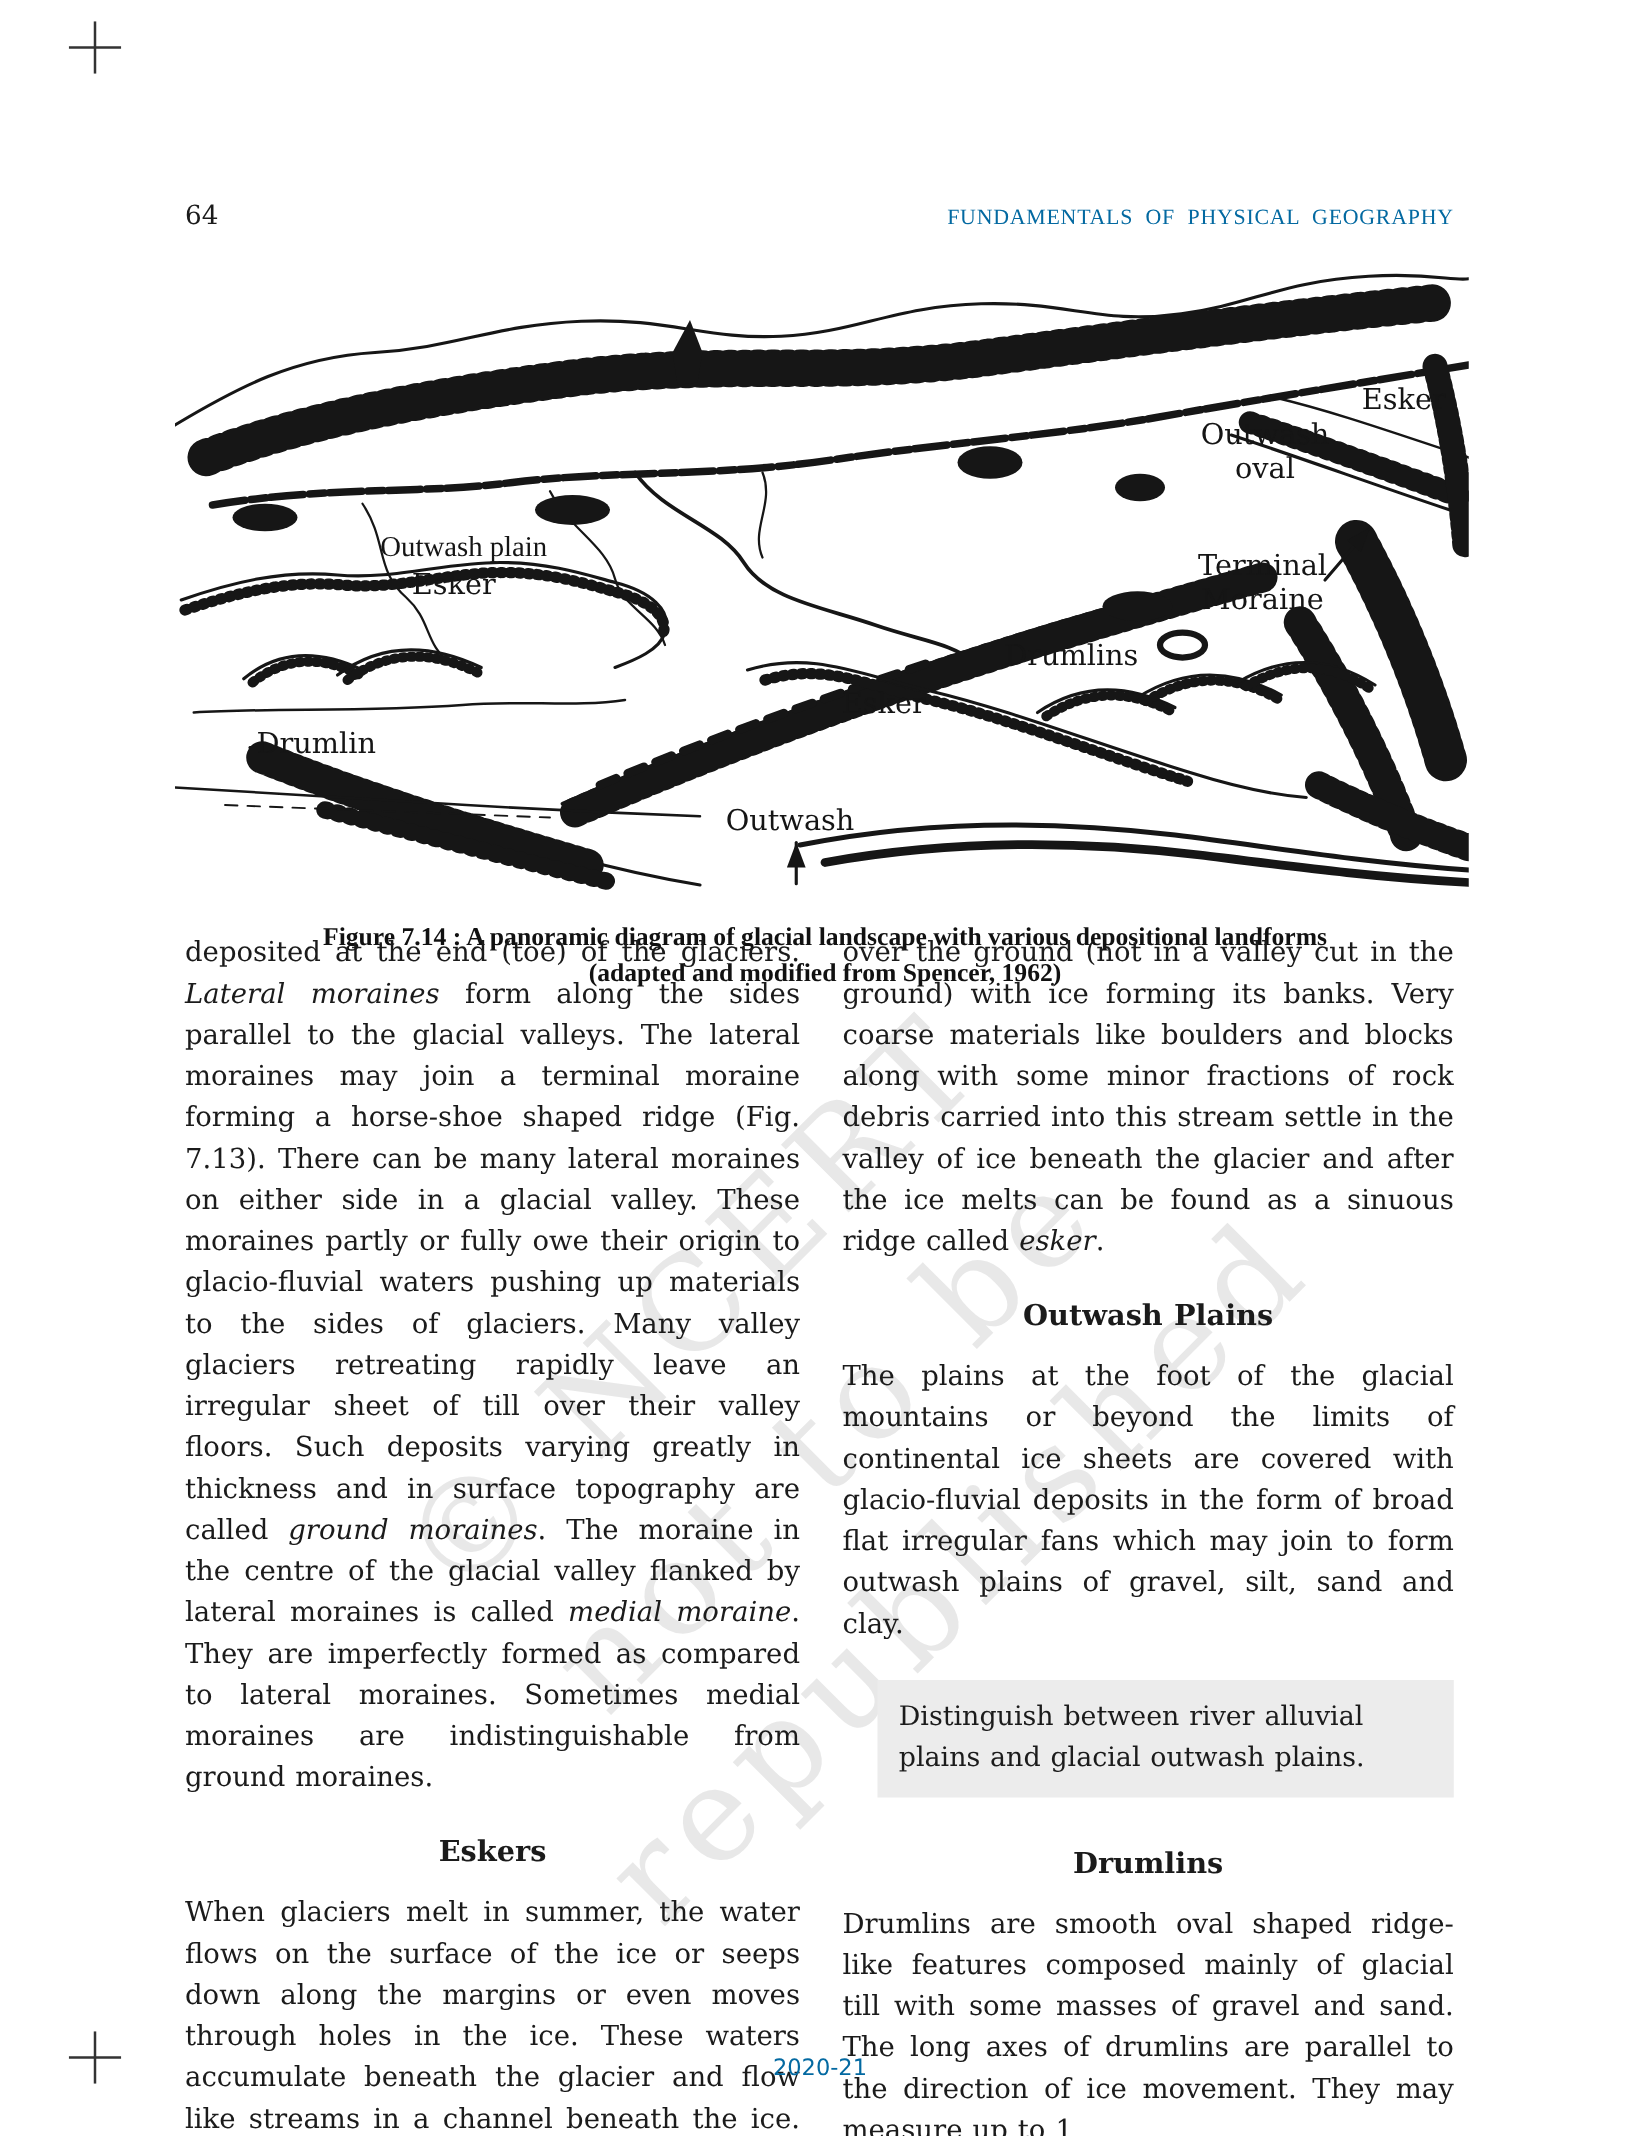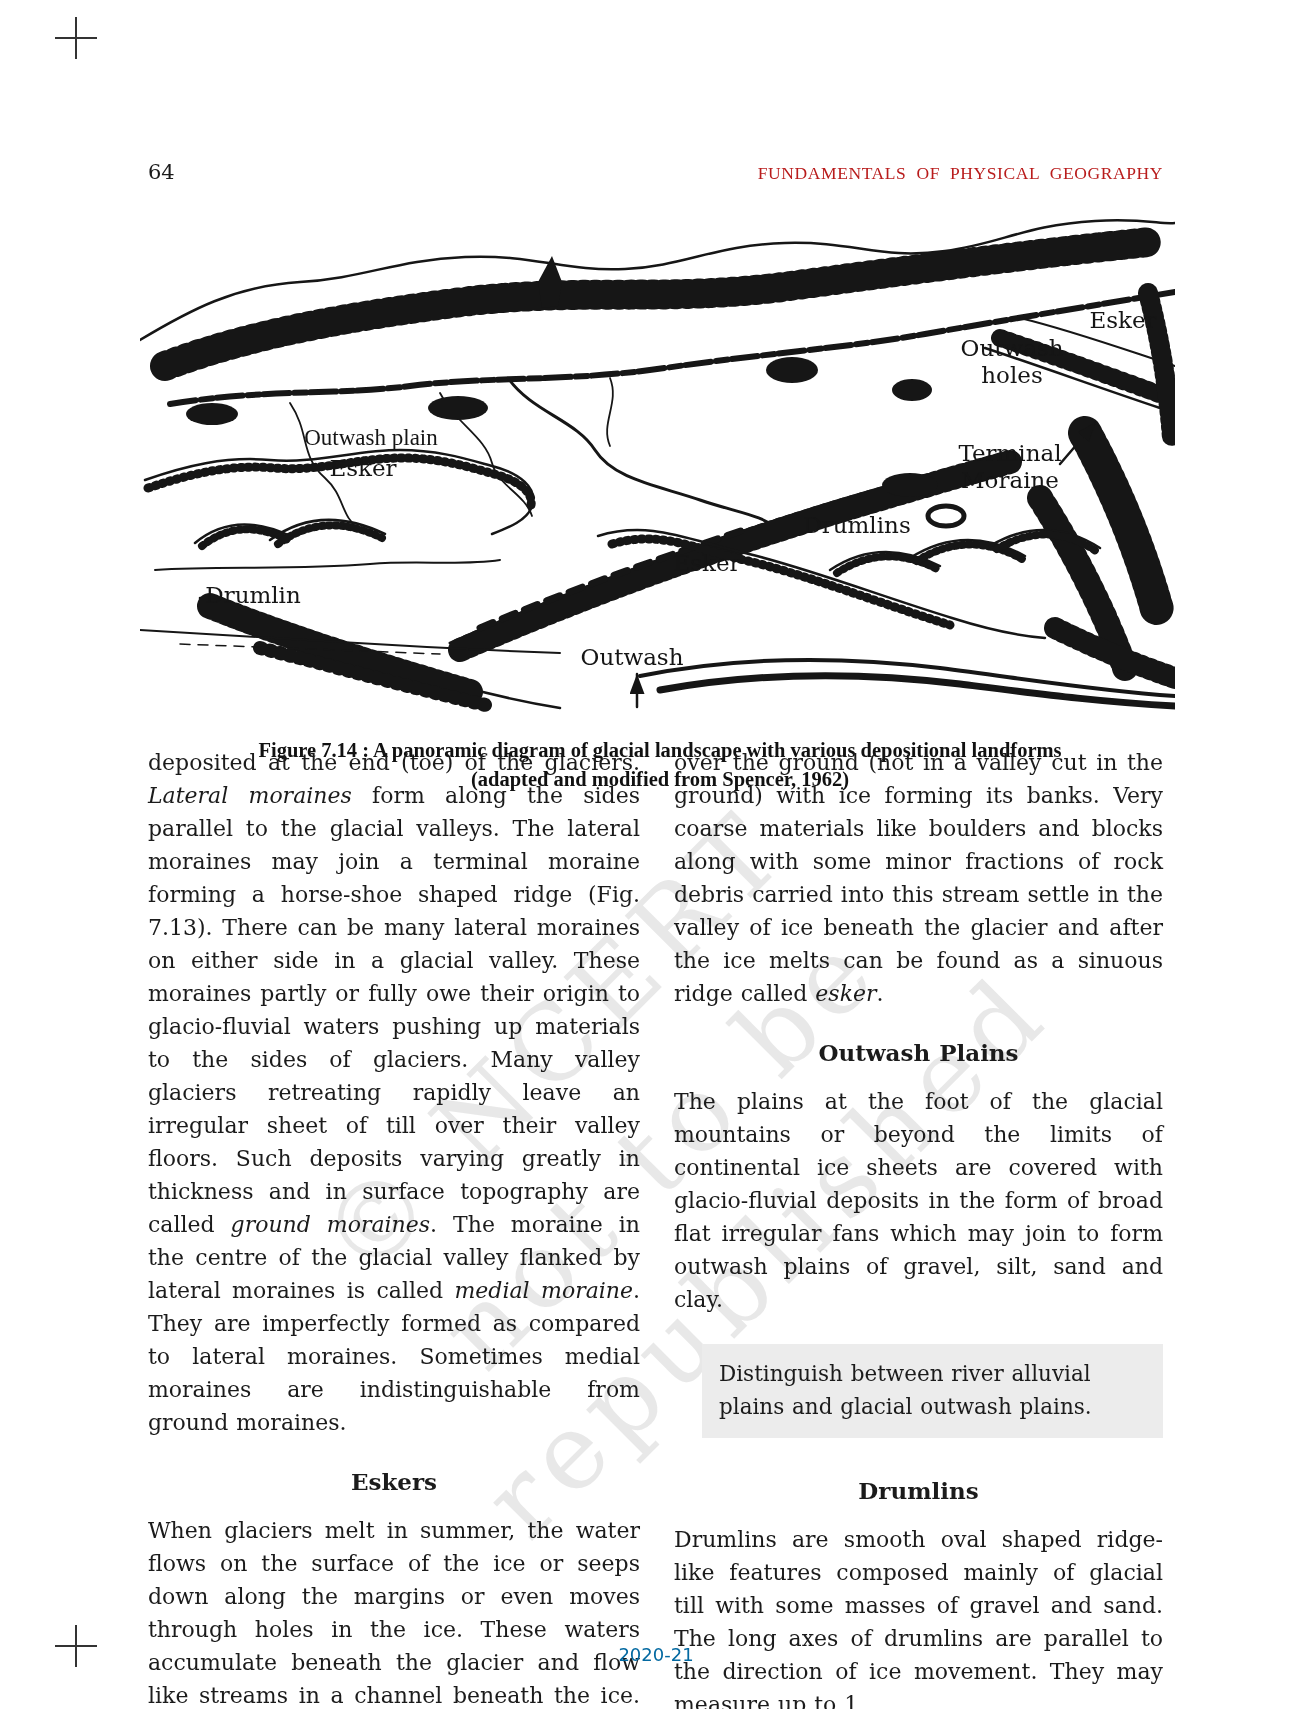--- a/index.html
+++ b/index.html
@@ -7,21 +7,21 @@
     width:1312px;height:1709px;position:relative;overflow:hidden;
     font-family:"DejaVu Serif", serif;color:#1b1b1b;
   }
   
   .cropmark{position:absolute;width:42px;height:42px;z-index:2;}
   .cropmark svg{display:block;}
   
   .page-number{position:absolute;left:148px;top:160px;font-size:21px;z-index:2;}
   .running-header{
     position:absolute;top:163px;right:149px;z-index:2;
-    font-family:"Liberation Serif", serif;font-size:17.5px;letter-spacing:0.6px;word-spacing:5px;color:#b91c1c;
+    font-family:"Liberation Serif", serif;font-size:17.5px;letter-spacing:0.6px;word-spacing:5px;color:#0369a1;
   }
   
   .figure{position:absolute;left:140px;top:198px;width:1035px;height:520px;z-index:1;}
   .figure svg{position:absolute;left:0;top:0;}
   .fig-label{
     position:absolute;transform:translateX(-50%);
     font-size:23px;line-height:27px;color:#151515;white-space:nowrap;text-align:center;
   }
   .fig-caption{
     position:absolute;top:736px;left:660px;transform:translateX(-50%);
@@ -151,21 +151,21 @@
       <path d="M520,492 C620,474 720,474 820,486 C900,496 960,504 1035,508" stroke-width="7"></path>
       <path d="M915,430 C955,450 1000,468 1035,480" stroke-width="22" stroke-dasharray="2.5,6"></path>
 
       <line x1="920" y1="266" x2="956" y2="224" stroke-width="2.5" marker-end="url(#ah)"></line>
       <line x1="497" y1="509" x2="497" y2="476" stroke-width="2.5" marker-end="url(#ah)"></line>
     </g>
   </svg>
   <div class="fig-label" style="left:983px;top:109px;">Esker</div>
   <div class="fig-label" style="left:872px;top:137px;">
     <span>Outwash</span><br>
-    <span>holes</span>
+    <span>oval</span>
   </div>
   <div class="fig-label" style="left:870px;top:242px;">
     <span>Terminal</span><br>
     <span>Moraine</span>
   </div>
   <div class="fig-label" style="left:717px;top:314px;">Drumlins</div>
   <div class="fig-label" style="left:567px;top:352px;">Esker</div>
   <div class="fig-label" style="left:231px;top:226px;font-family:Liberation Serif, serif;">Outwash plain</div>
   <div class="fig-label" style="left:223px;top:257px;">Esker</div>
   <div class="fig-label" style="left:113px;top:344px;margin-top:40px;">Drumlin</div>

